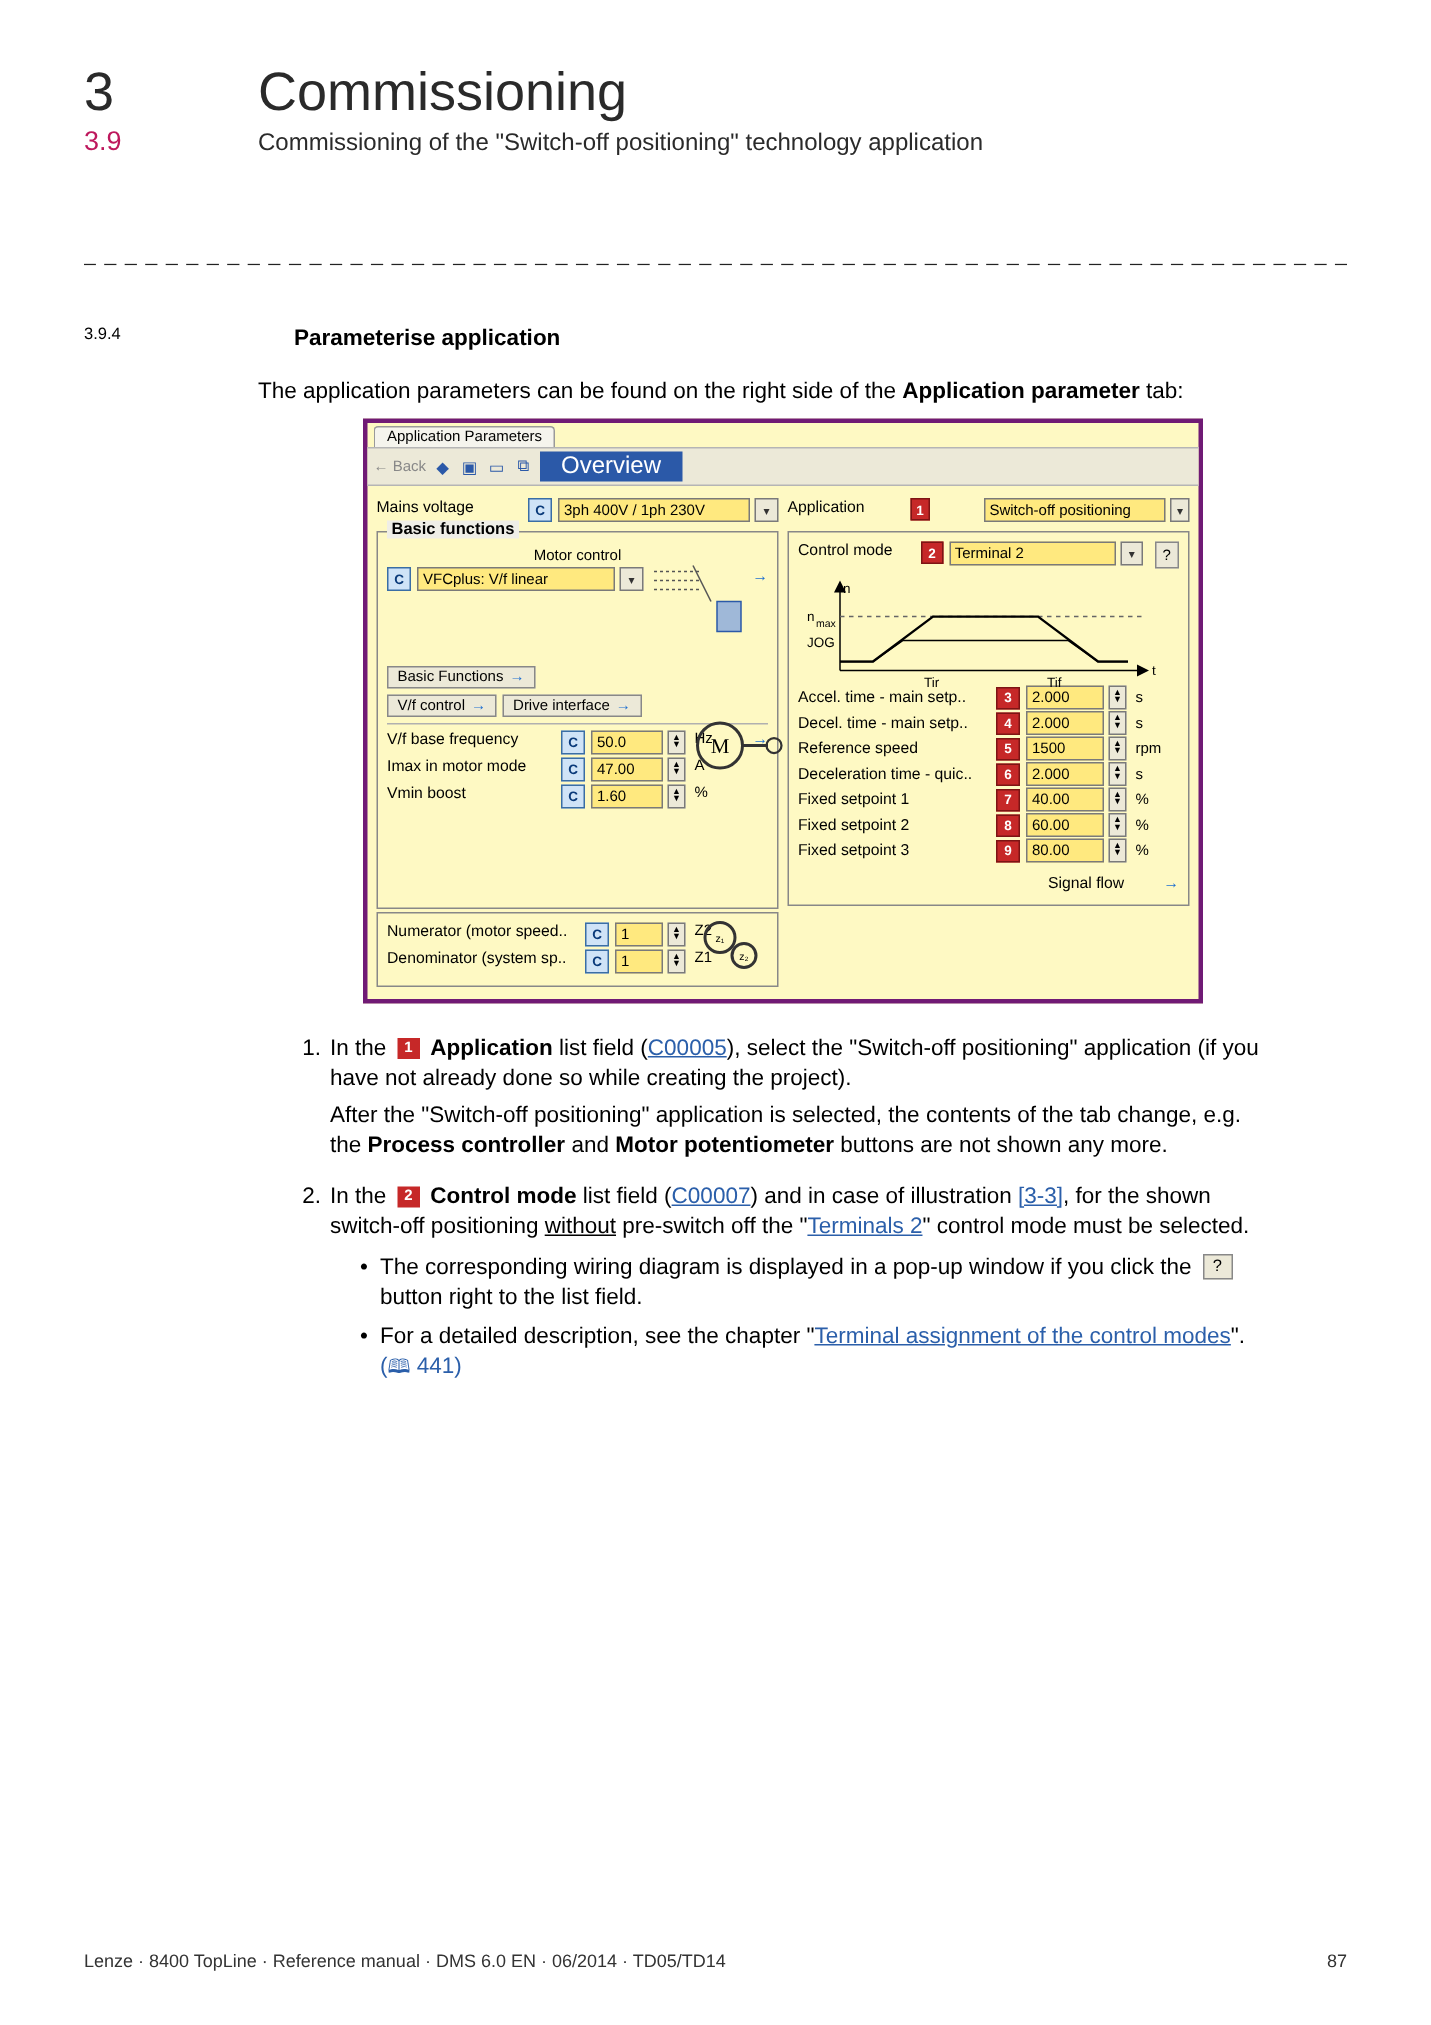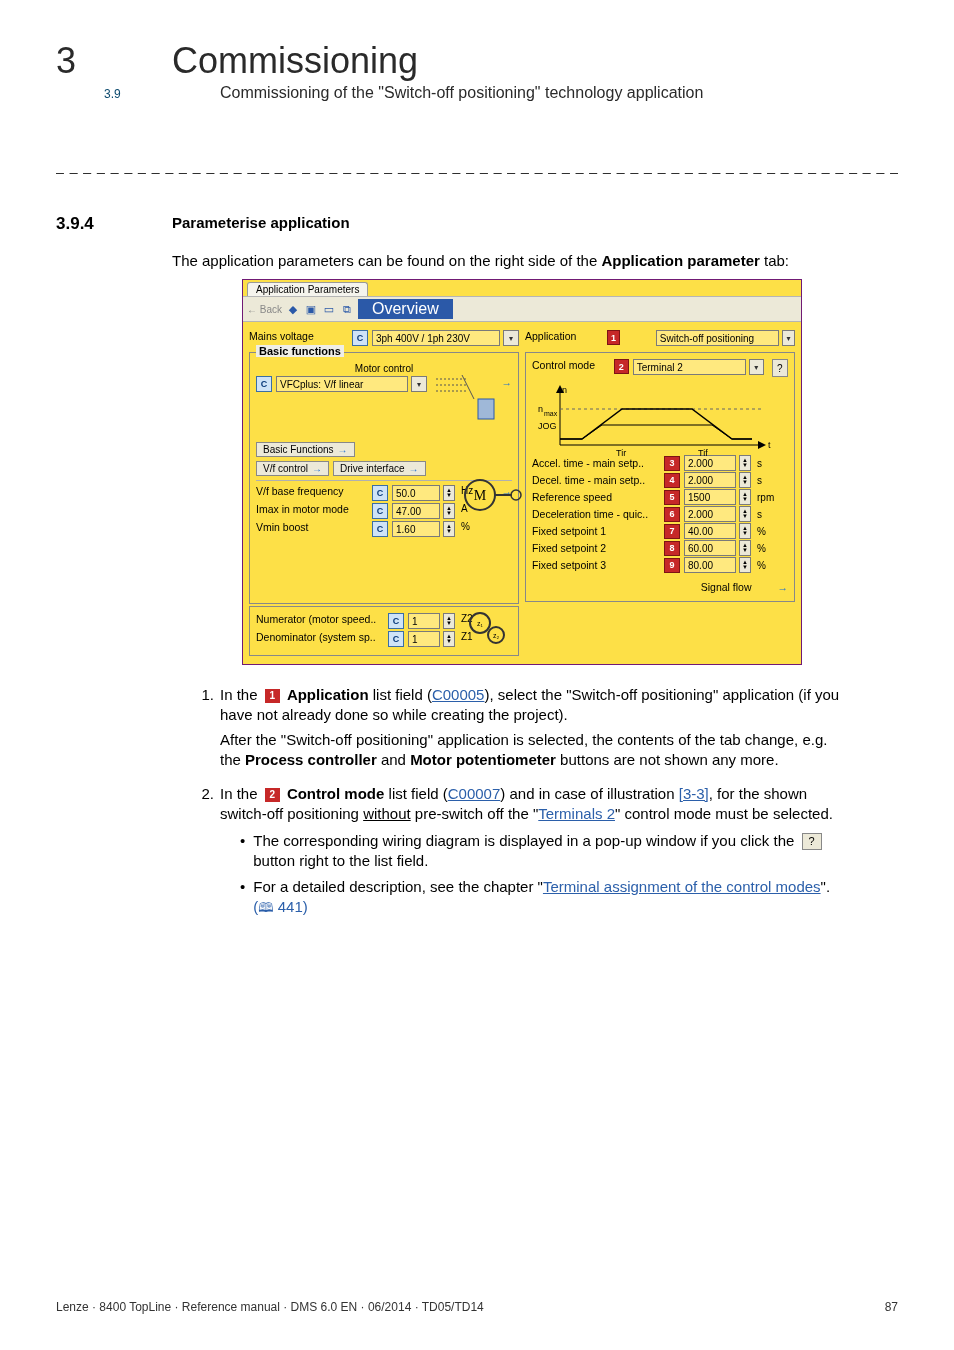--- a/index.html
+++ b/index.html
@@ -35,64 +35,64 @@
     font-weight: 400;
     color: #2a2a2a;
   }
   .hdr-row2 {
     display: flex;
     align-items: baseline;
     gap: 56px;
     margin-top: 2px;
   }
   .sec-num {
-    font-size: 12px;
-    color: #0c4a6e;
+    font-size: 18px;
+    color: #be185d;
     width: 60px;
-    margin-left: 48px;
   }
   .sec-title {
     font-size: 16px;
     color: #2a2a2a;
   }
   .dash-rule {
     margin-top: 56px;
     letter-spacing: 1px;
     font-size: 14px;
     color: #222;
     white-space: nowrap;
     overflow: hidden;
   }
   .subsec-row {
     display: flex;
     gap: 32px;
     margin-top: 40px;
   }
   .subsec-num {
     width: 84px;
-    font-weight: 700;
-    font-size: 17px;
+    font-weight: 400;
+    font-size: 11px;
   }
   .subsec-title {
     font-weight: 700;
     font-size: 15px;
+    margin-left: 24px;
   }
   .intro-line {
     margin-top: 18px;
     margin-left: 116px;
     font-size: 15px;
   }
   .screenshot-wrap {
     margin: 10px 0 0 186px;
     width: 560px;
   }
   
   .app-win {
-    border: 1px solid #701a75;
-    background: #fde047;
+    border: 3px solid #701a75;
+    background: #fef9c3;
     font-family: Tahoma, Arial, sans-serif;
     font-size: 10.5px;
     color: #000;
   }
   .tab-strip {
     padding: 2px 4px 0 4px;
   }
   .win-tab {
     display: inline-block;
     border: 1px solid #9a9a9a;

